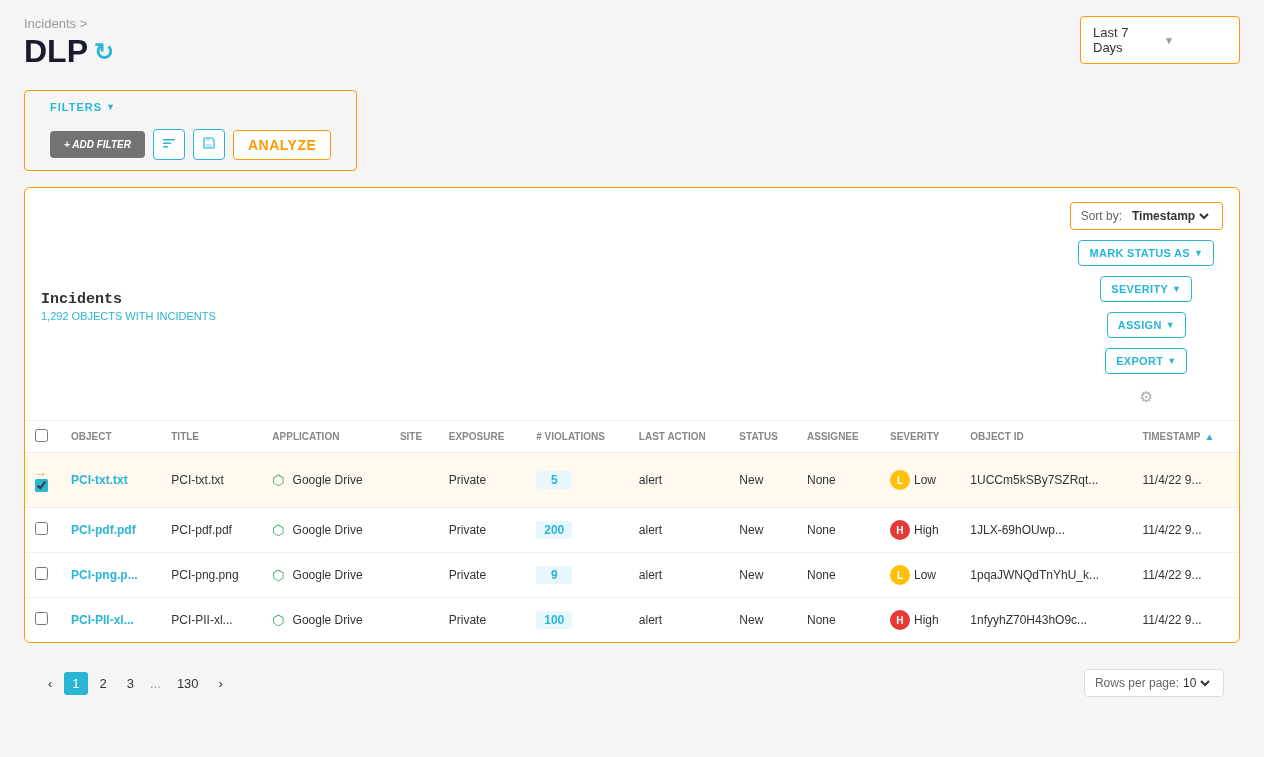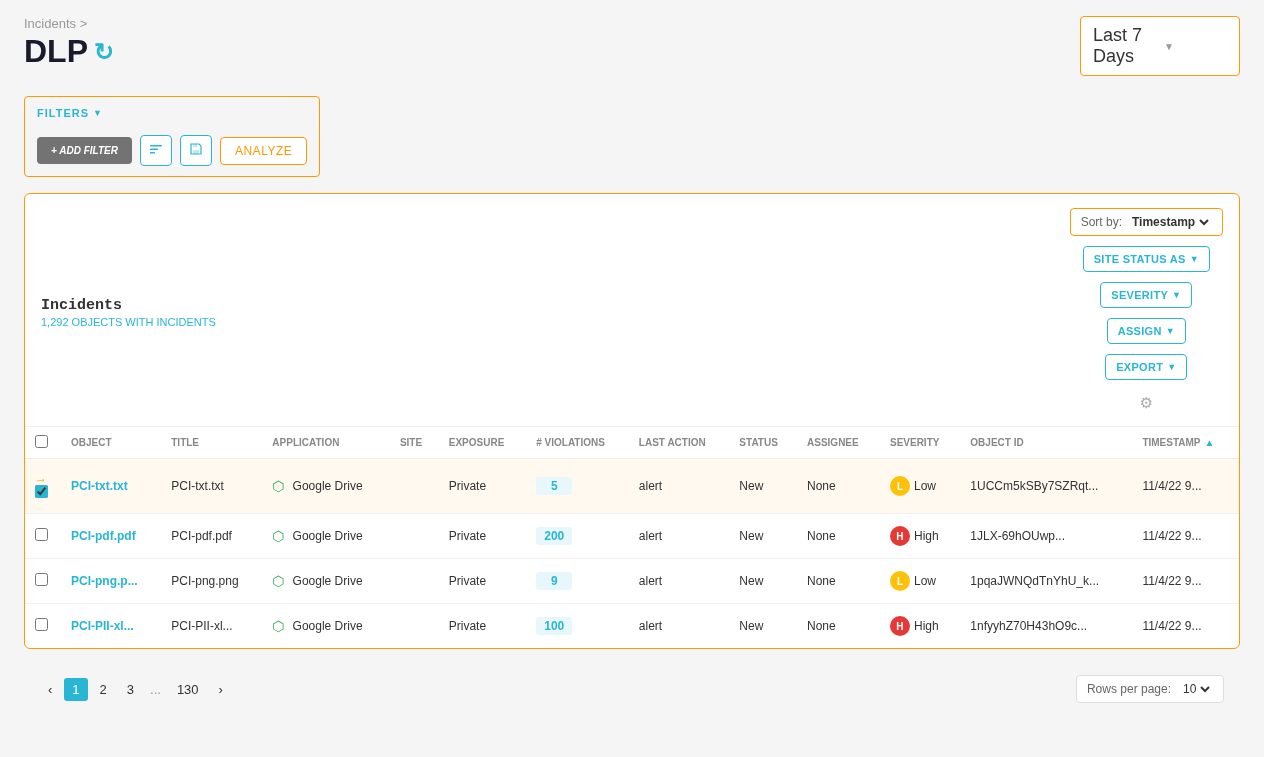--- a/index.html
+++ b/index.html
@@ -9,31 +9,31 @@
 
     
     .header { display: flex; justify-content: space-between; align-items: flex-start; margin-bottom: 20px; }
     .breadcrumb { font-size: 13px; color: #999; margin-bottom: 2px; }
     .app-title { font-size: 28px; font-weight: bold; color: #1a1a2e; display: flex; align-items: center; gap: 6px; }
     .app-title .dlp-text { color: #1a1a2e; font-weight: 900; font-size: 32px; }
     .app-title .refresh-icon { color: #29b6d5; font-size: 24px; cursor: pointer; display: inline-block; }
 
     
     .time-filter { border: 1.5px solid #f90; border-radius: 4px; padding: 8px 12px; display: flex; align-items: center; gap: 8px; background: #fff; min-width: 160px; cursor: pointer; }
-    .time-filter span { flex: 1; font-size: 18px; color: #333; }
+    .time-filter span { flex: 1; font-size: 13px; color: #333; }
     .time-filter .chevron { color: #999; font-size: 10px; }
 
     
     .filters-bar { margin-bottom: 16px; }
     .filters-label { font-size: 11px; font-weight: bold; color: #29b6d5; letter-spacing: 1px; margin-bottom: 8px; display: flex; align-items: center; gap: 4px; }
     .filters-label .tri { color: #29b6d5; font-size: 9px; }
     .filter-actions { display: flex; align-items: center; gap: 8px; }
     .btn-add-filter { background: #737373; color: #fff; border: none; border-radius: 4px; padding: 8px 14px; font-size: 10px; font-weight: bold; cursor: pointer; display: flex; align-items: center; gap: 4px; font-style: italic; }
     .btn-icon { background: #fff; border: 1.5px solid #29b6d5; border-radius: 4px; padding: 6px 8px; cursor: pointer; color: #29b6d5; font-size: 13px; }
-    .btn-analyze { background: #fff; border: 1.5px solid #f90; border-radius: 4px; padding: 6px 14px; font-size: 12px; font-weight: normal; color: #f90; cursor: pointer; letter-spacing: 0.5px; }
+    .btn-analyze { background: #fff; border: 1.5px solid #f90; border-radius: 4px; padding: 6px 14px; font-size: 14px; font-weight: bold; color: #f90; cursor: pointer; letter-spacing: 0.5px; }
 
     
     .table-section { background: #fff; border: 1.5px solid #f90; border-radius: 6px; padding: 0; margin-bottom: 12px; }
 
     
     .table-toolbar { display: flex; justify-content: space-between; align-items: center; padding: 14px 16px 10px 16px; border-bottom: 1px solid #eee; }
     .incidents-info { }
     .incidents-title { font-size: 15px; font-weight: bold; color: #333; font-family: Liberation Mono, monospace; }
     .incidents-count { font-size: 11px; color: #29b6d5; margin-top: 2px; }
 
@@ -69,27 +69,27 @@
     .row-selected td { background: #fff9f0; }
     .row-arrow { color: #f90; font-weight: bold; margin-right: 4px; }
 
     
     .pagination-bar { display: flex; justify-content: space-between; align-items: center; padding: 14px 16px; }
     .pagination { display: flex; align-items: center; gap: 4px; }
     .page-btn { border: none; background: transparent; padding: 4px 8px; cursor: pointer; color: #333; font-size: 13px; border-radius: 3px; }
     .page-btn.active { background: #29b6d5; color: #fff; border-radius: 3px; }
     .page-dots { color: #999; padding: 0 4px; }
 
-    .rows-per-page { display: flex; align-items: center; gap: 8px; font-size: 12px; color: #666; border: 1px solid #ddd; border-radius: 4px; padding: 5px 10px; background: #fff; }
+    .rows-per-page { display: flex; align-items: center; font-size: 12px; color: #666; border: 1px solid #ddd; border-radius: 4px; padding: 5px 10px; background: #fff; }
     .rows-per-page select { border: none; background: transparent; font-size: 12px; color: #333; cursor: pointer; outline: none; }
 
     .th-sort { display: flex; align-items: center; gap: 4px; }
     .sort-arrow { color: #29b6d5; font-size: 10px; }
 
-    .filter-box { border: 1.5px solid #f90; border-radius: 4px; padding: 10px 12px; display: inline-flex; flex-direction: column; gap: 8px; min-width: 240px; }
+    .filter-box { border: 1.5px solid #f90; border-radius: 4px; padding: 10px 25px; display: inline-flex; flex-direction: column; gap: 8px; min-width: 240px; }
   </style>
 </head>
 <body>
 
 <div class="page-wrapper">
 
   <div class="header">
     <div>
       <div class="breadcrumb">Incidents &gt;</div>
       <div class="app-title">
@@ -138,21 +138,21 @@
         <div class="incidents-count">1,292 OBJECTS WITH INCIDENTS</div>
       </div>
       <div class="toolbar-right">
         <div class="sort-by">
           <span>Sort by:</span>
           <select>
             <option>Timestamp</option>
           </select>
         </div>
         <button class="action-btn">
-          <span>SITE STATUS AS</span>
+          <span>MARK STATUS AS</span>
           <span class="caret">▼</span>
         </button>
         <button class="action-btn">
           <span>SEVERITY</span>
           <span class="caret">▼</span>
         </button>
         <button class="action-btn">
           <span>ASSIGN</span>
           <span class="caret">▼</span>
         </button>

